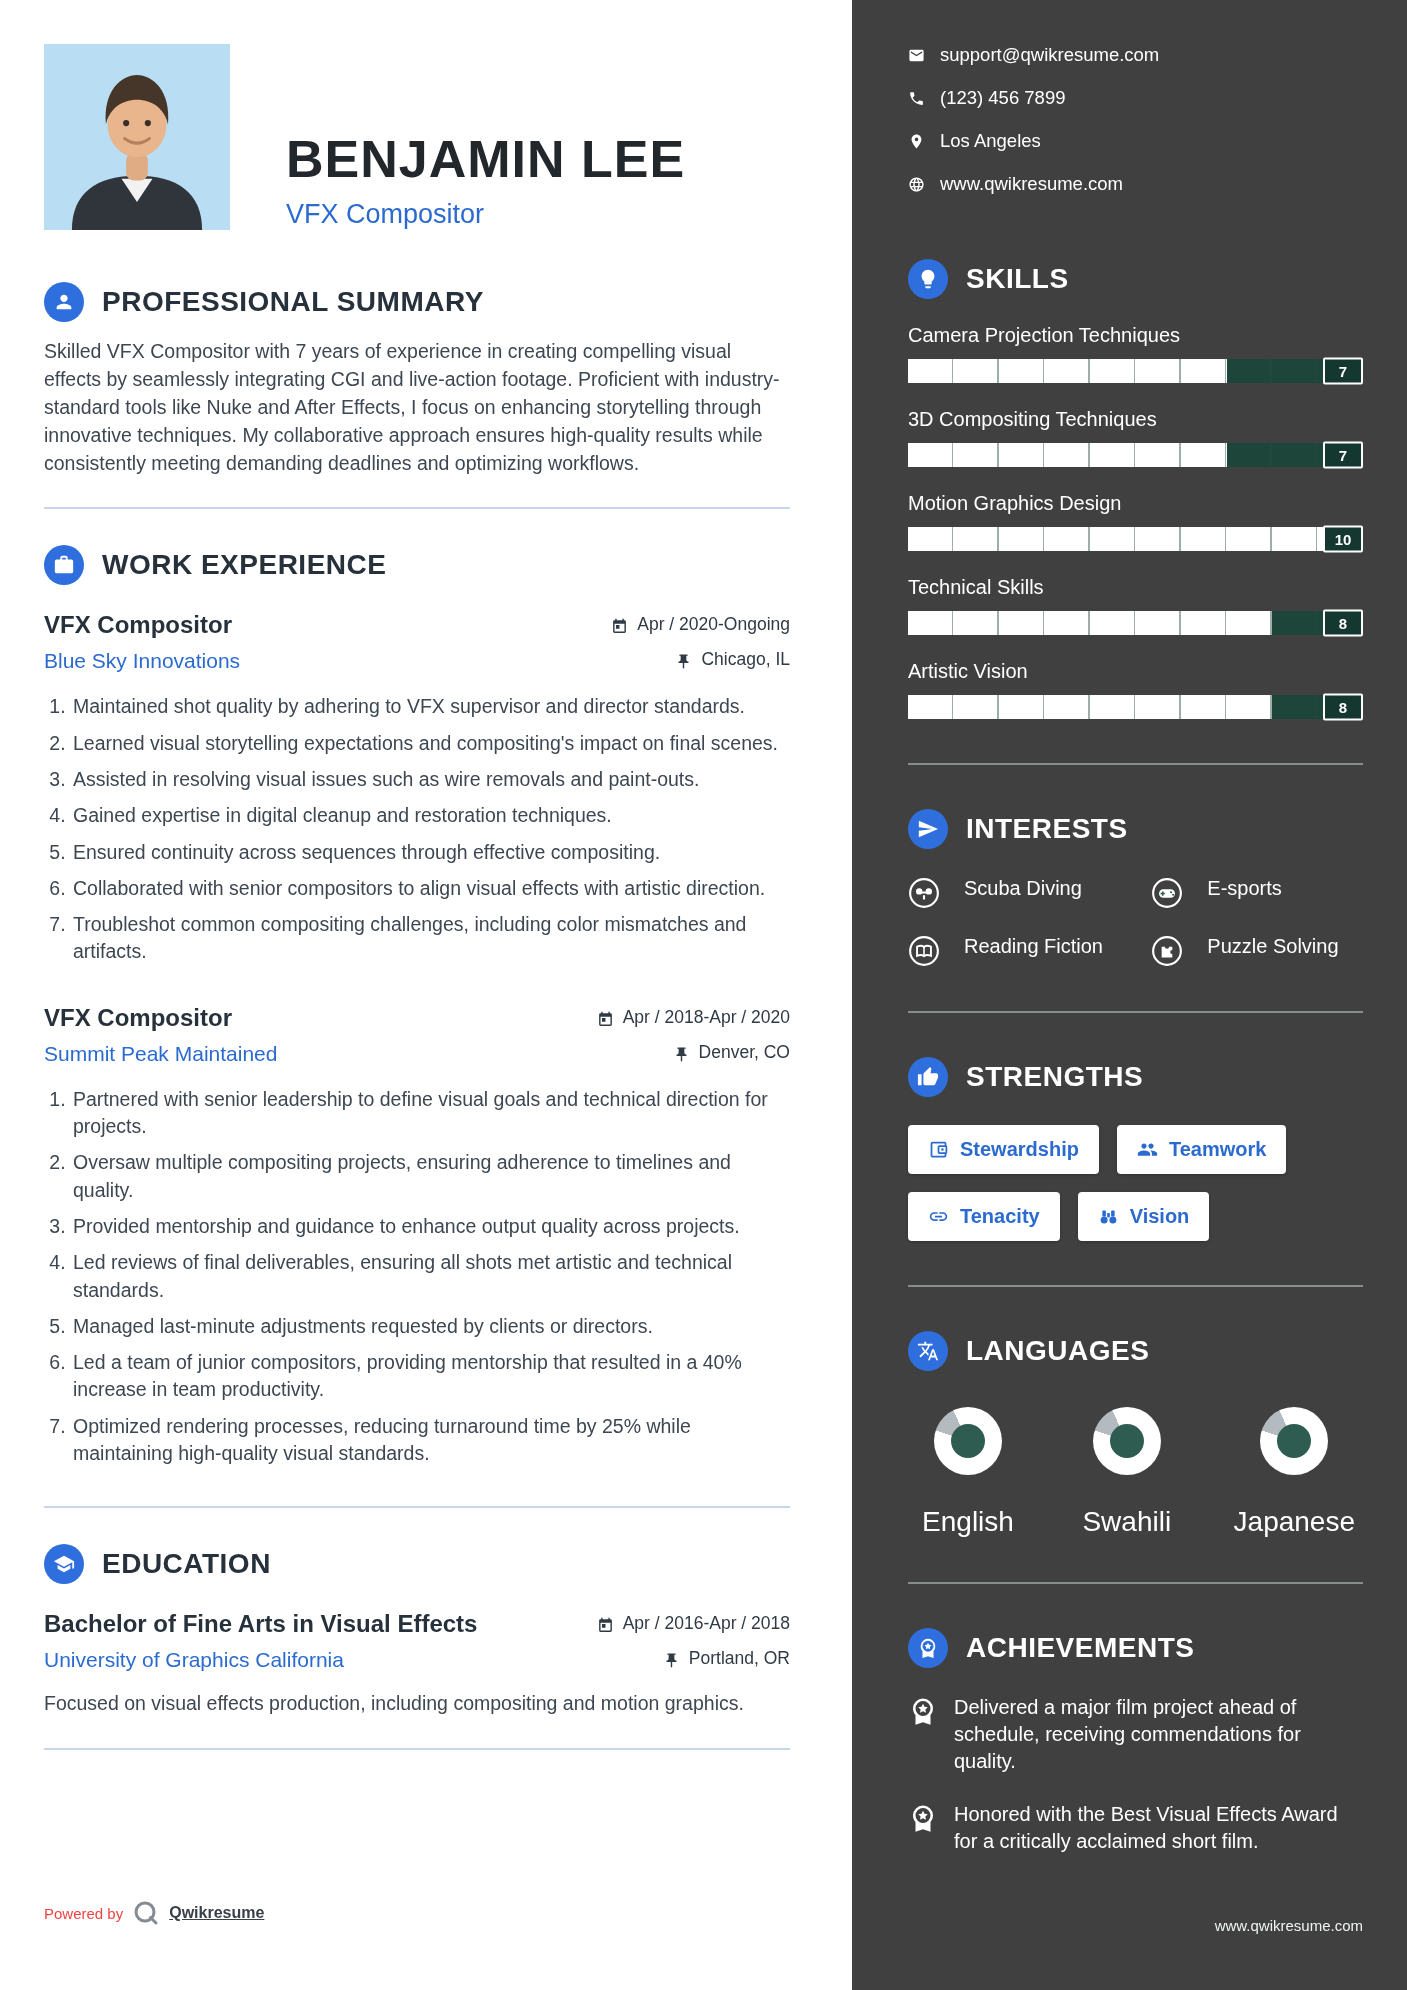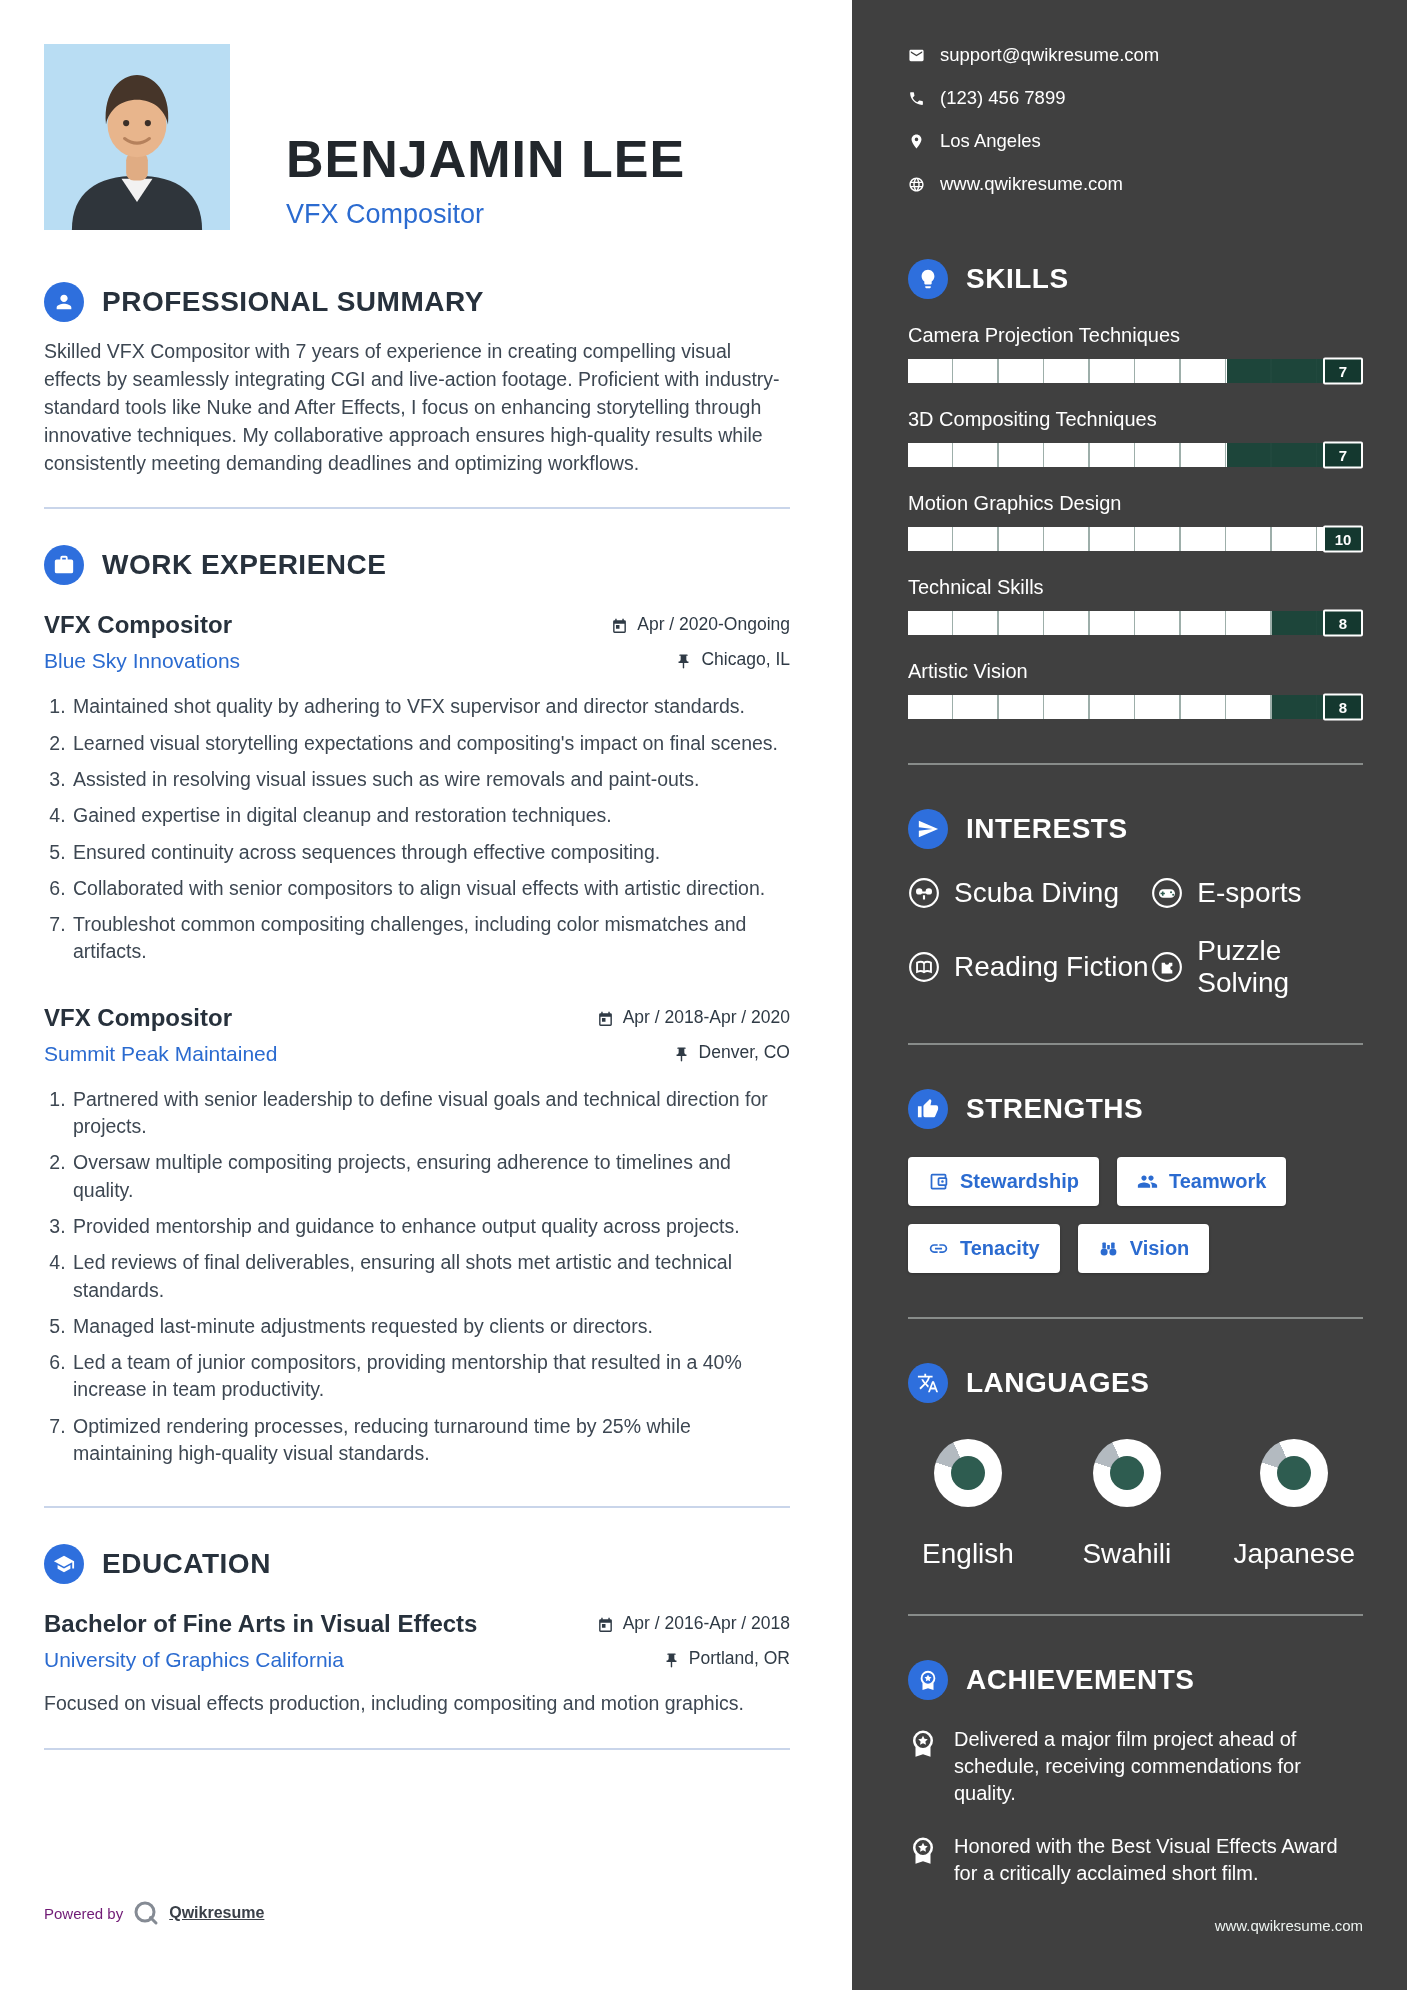--- a/index.html
+++ b/index.html
@@ -33,21 +33,21 @@
   .meta svg { width:17px; height:17px; fill:#2f3a45; position:relative; top:2px; }
   .company { font-size:21px; color:#2b6bd0; text-decoration:none; cursor:pointer; }
   .job-row2 { margin-top:10px; }
   .job ol { margin:20px 0 0 0; padding-left:27px; }
   .job li { font-size:19.5px; line-height:1.4; color:#3d4752; margin-bottom:9px; padding-left:2px; }
 
   .education { }
   .education p { margin-top:18px; font-size:19.5px; line-height:1.43; }
 
   .powered { margin-top:auto; display:flex; align-items:center; gap:10px; }
-  .pb-text { font-size:15px; color:#701a75; }
+  .pb-text { font-size:15px; color:#ef4444; }
   .logo-mark { width:26px; height:26px; }
   .brand { font-size:16px; font-weight:700; color:#3a4048; text-decoration:underline; cursor:pointer; }
 
   
   .right { flex:1; height:1990px; background:#404040; padding:44px 44px 0 56px; position:relative; color:#ffffff; overflow:hidden; }
   .contact { list-style:none; }
   .contact li { display:flex; align-items:center; gap:15px; margin-bottom:21px; font-size:18.5px; cursor:pointer; }
   .contact svg { width:17px; height:17px; fill:#ffffff; flex:0 0 17px; }
 
   .rsec .sec-head h2 { color:#ffffff; }
@@ -58,21 +58,21 @@
   .skill-fill { position:absolute; left:0; top:0; bottom:0; background:#ffffff; }
   .skill-lines { position:absolute; inset:0;
     background:repeating-linear-gradient(90deg, transparent 0, transparent calc(10% - 1.5px), rgba(38,76,66,.45) calc(10% - 1.5px), rgba(38,76,66,.45) 10%); }
   .skill-badge { position:absolute; right:0; top:50%; transform:translateY(-50%); min-width:40px; height:27px;
     background:#14382f; border:2px solid #ffffff; display:flex; align-items:center; justify-content:center;
     font-size:15px; font-weight:700; border-radius:2px; color:#ffffff; }
 
   .rdiv { border:none; border-top:2px solid rgba(223,233,229,.45); margin:44px 0; }
 
   .interests-grid { display:grid; grid-template-columns:1.15fr 1fr; row-gap:26px; margin-top:28px; }
-  .interest { display:flex; align-items:center; gap:14px; font-size:28px; }
+  .interest { display:flex; gap:24px; font-size:20px; }
   .interest svg { width:32px; height:32px; flex:0 0 32px; }
 
   .strengths-wrap { display:flex; flex-wrap:wrap; gap:18px; margin-top:28px; }
   .strength-btn { background:#ffffff; color:#2b6bd0; display:inline-flex; align-items:center; gap:11px;
     padding:13px 20px; font-size:20px; font-weight:600; border-radius:4px; border:none;
     box-shadow:0 1px 3px rgba(0,0,0,.25); font-family:inherit; }
   .strength-btn svg { width:21px; height:21px; fill:#2b6bd0; }
 
   .langs { display:flex; justify-content:space-between; margin-top:36px; padding:0 8px; }
   .lang { display:flex; flex-direction:column; align-items:center; min-width:104px; }

